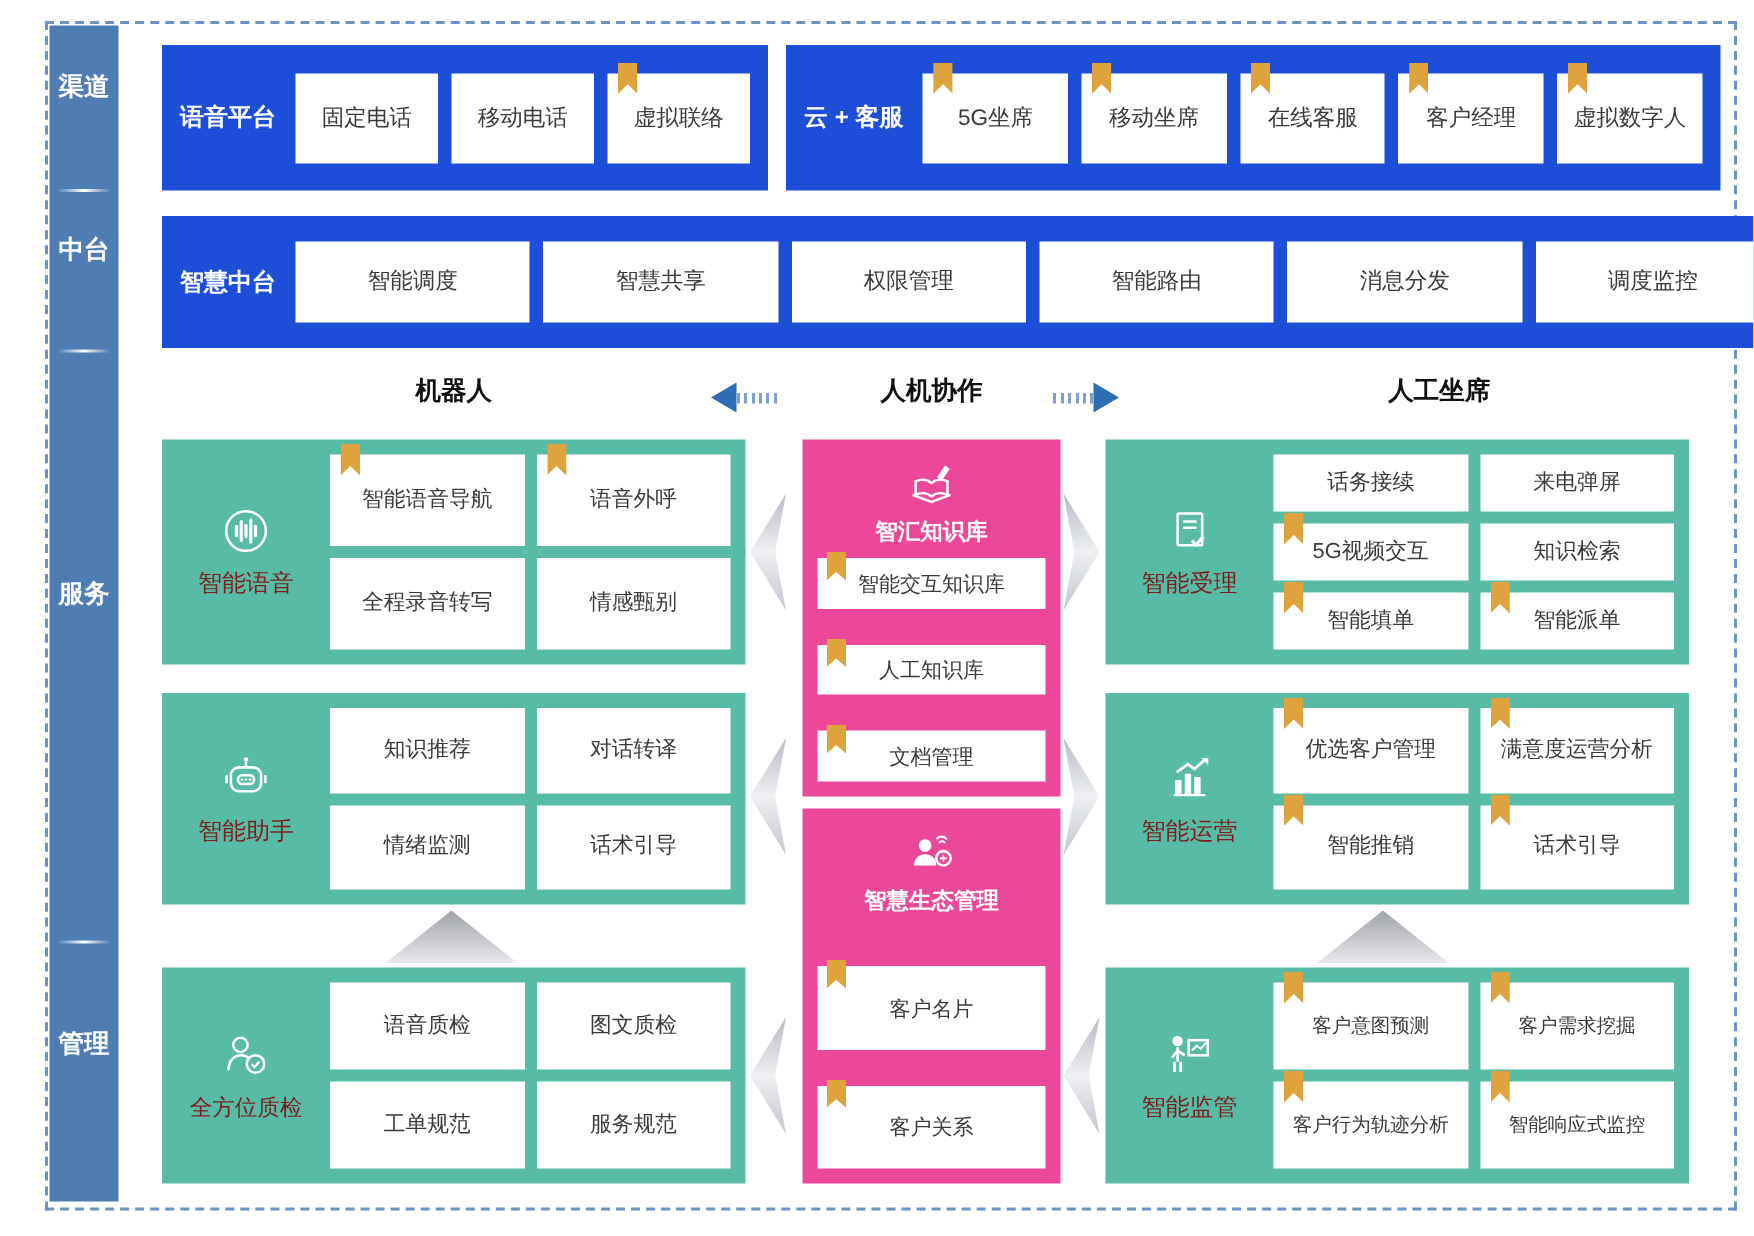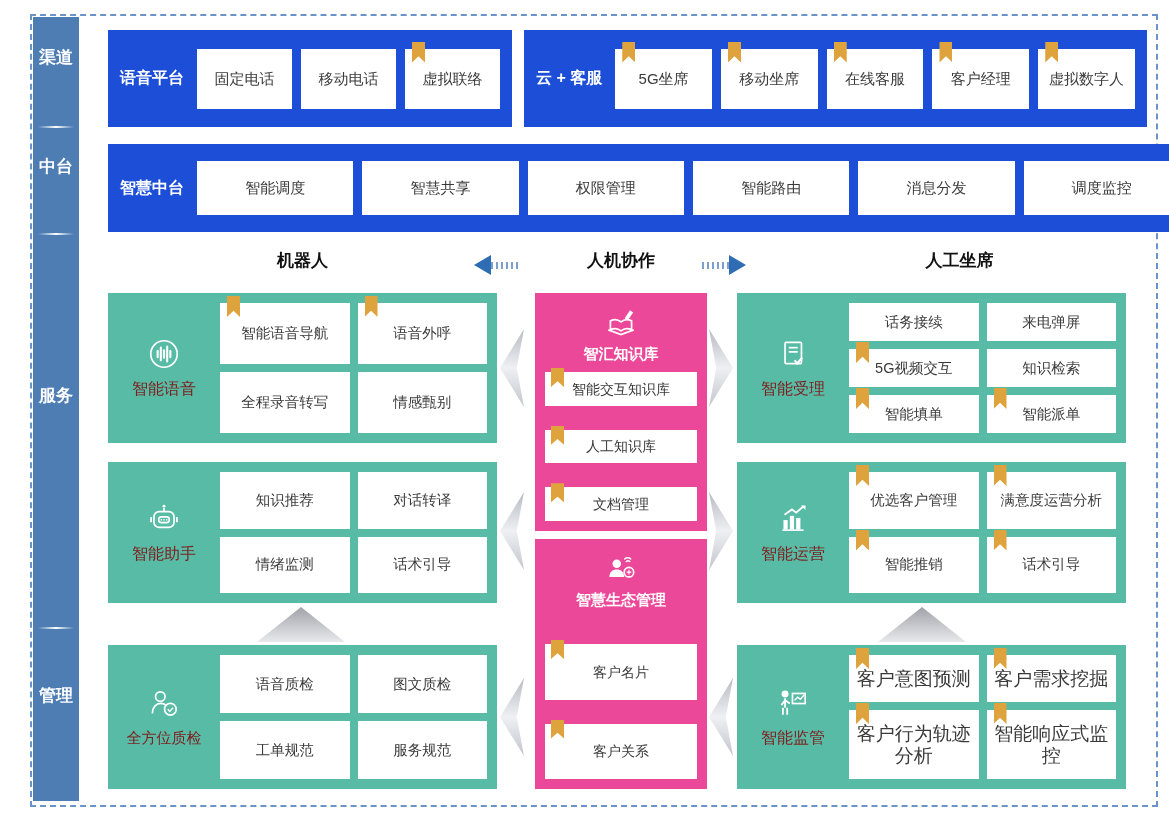--- a/index.html
+++ b/index.html
@@ -29,21 +29,21 @@
   .tri-right{width:0;height:0;border-top:10px solid transparent;border-bottom:10px solid transparent;border-left:17px solid #2e6db4;}
   
   .svc{position:absolute;background:#57bba6;display:flex;padding:10px;gap:10px;box-sizing:border-box;}
   .svc-side{flex:0 0 92px;display:flex;flex-direction:column;align-items:center;justify-content:center;gap:7px;}
   .svc-icon{width:36px;height:36px;display:block;}
   .svc-icon svg{width:100%;height:100%;}
   .svc-title{color:#7f1d1d;font-weight:normal;font-size:16px;white-space:nowrap;}
   #blk-quality .svc-title{font-size:15px;}
   .svc-grid{flex:1;display:grid;grid-template-columns:1fr 1fr;gap:8px;}
   .svc-grid .box{font-size:14.5px;}
-  #blk-supervision .svc-grid .box{font-size:19px;}
+  #blk-supervision .svc-grid .box{font-size:13px;}
   
   .mid{position:absolute;background:#ec4899;display:flex;flex-direction:column;padding:8px 10px 10px;box-sizing:border-box;}
   .mid-head{display:flex;flex-direction:column;align-items:center;justify-content:center;gap:4px;padding:4px 0 8px;}
   .mid-title{color:#fff;font-weight:bold;font-size:15px;white-space:nowrap;}
   .mid-rows{display:flex;flex-direction:column;gap:24px;flex:1;}
   .mid-rows .box{flex:1;font-size:14px;}
   .mid-rows .bm{top:-4px;left:6px;height:19px;}
   .gap-after-head{margin-bottom:26px;}
   
   .chev{position:absolute;width:24px;height:78px;background:linear-gradient(to bottom,#b7bac2,#eef0f3 50%,#c2c5cc);}

